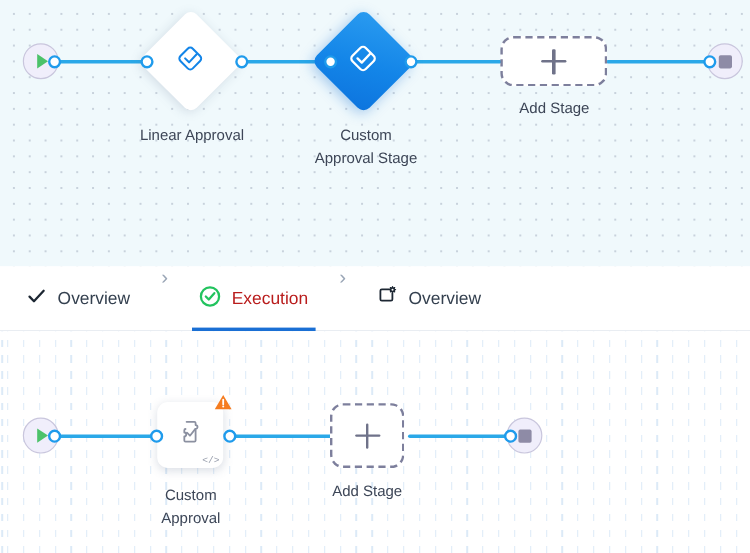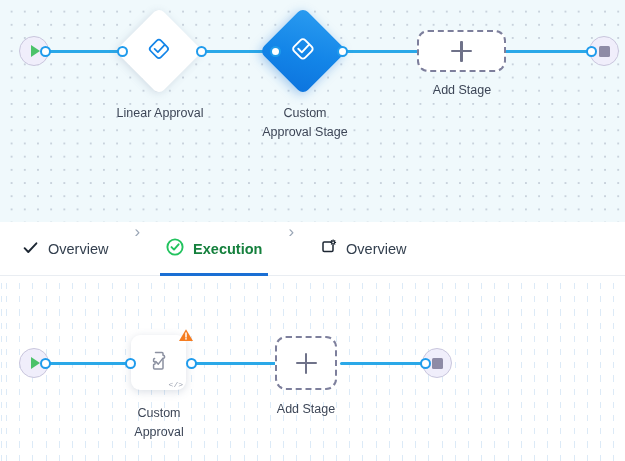--- a/index.html
+++ b/index.html
@@ -162,21 +162,21 @@
     gap: 9px;
     height: 54px;
     padding: 0 6px;
     cursor: pointer;
     position: relative;
   }
   .tab .tab-label {
     font-size: 14.5px;
     color: #34404f;
   }
-  .tab.active .tab-label { color: #15803d; font-weight: 700; }
+  .tab.active .tab-label { color: #b91c1c; font-weight: 400; }
   .tab.active::after {
     content: "";
     position: absolute;
     left: 0; right: 0; bottom: 0;
     height: 3px;
     background: #1a6fd4;
   }
   .tab-sep {
     color: #9aa6b6;
     font-size: 17px;

